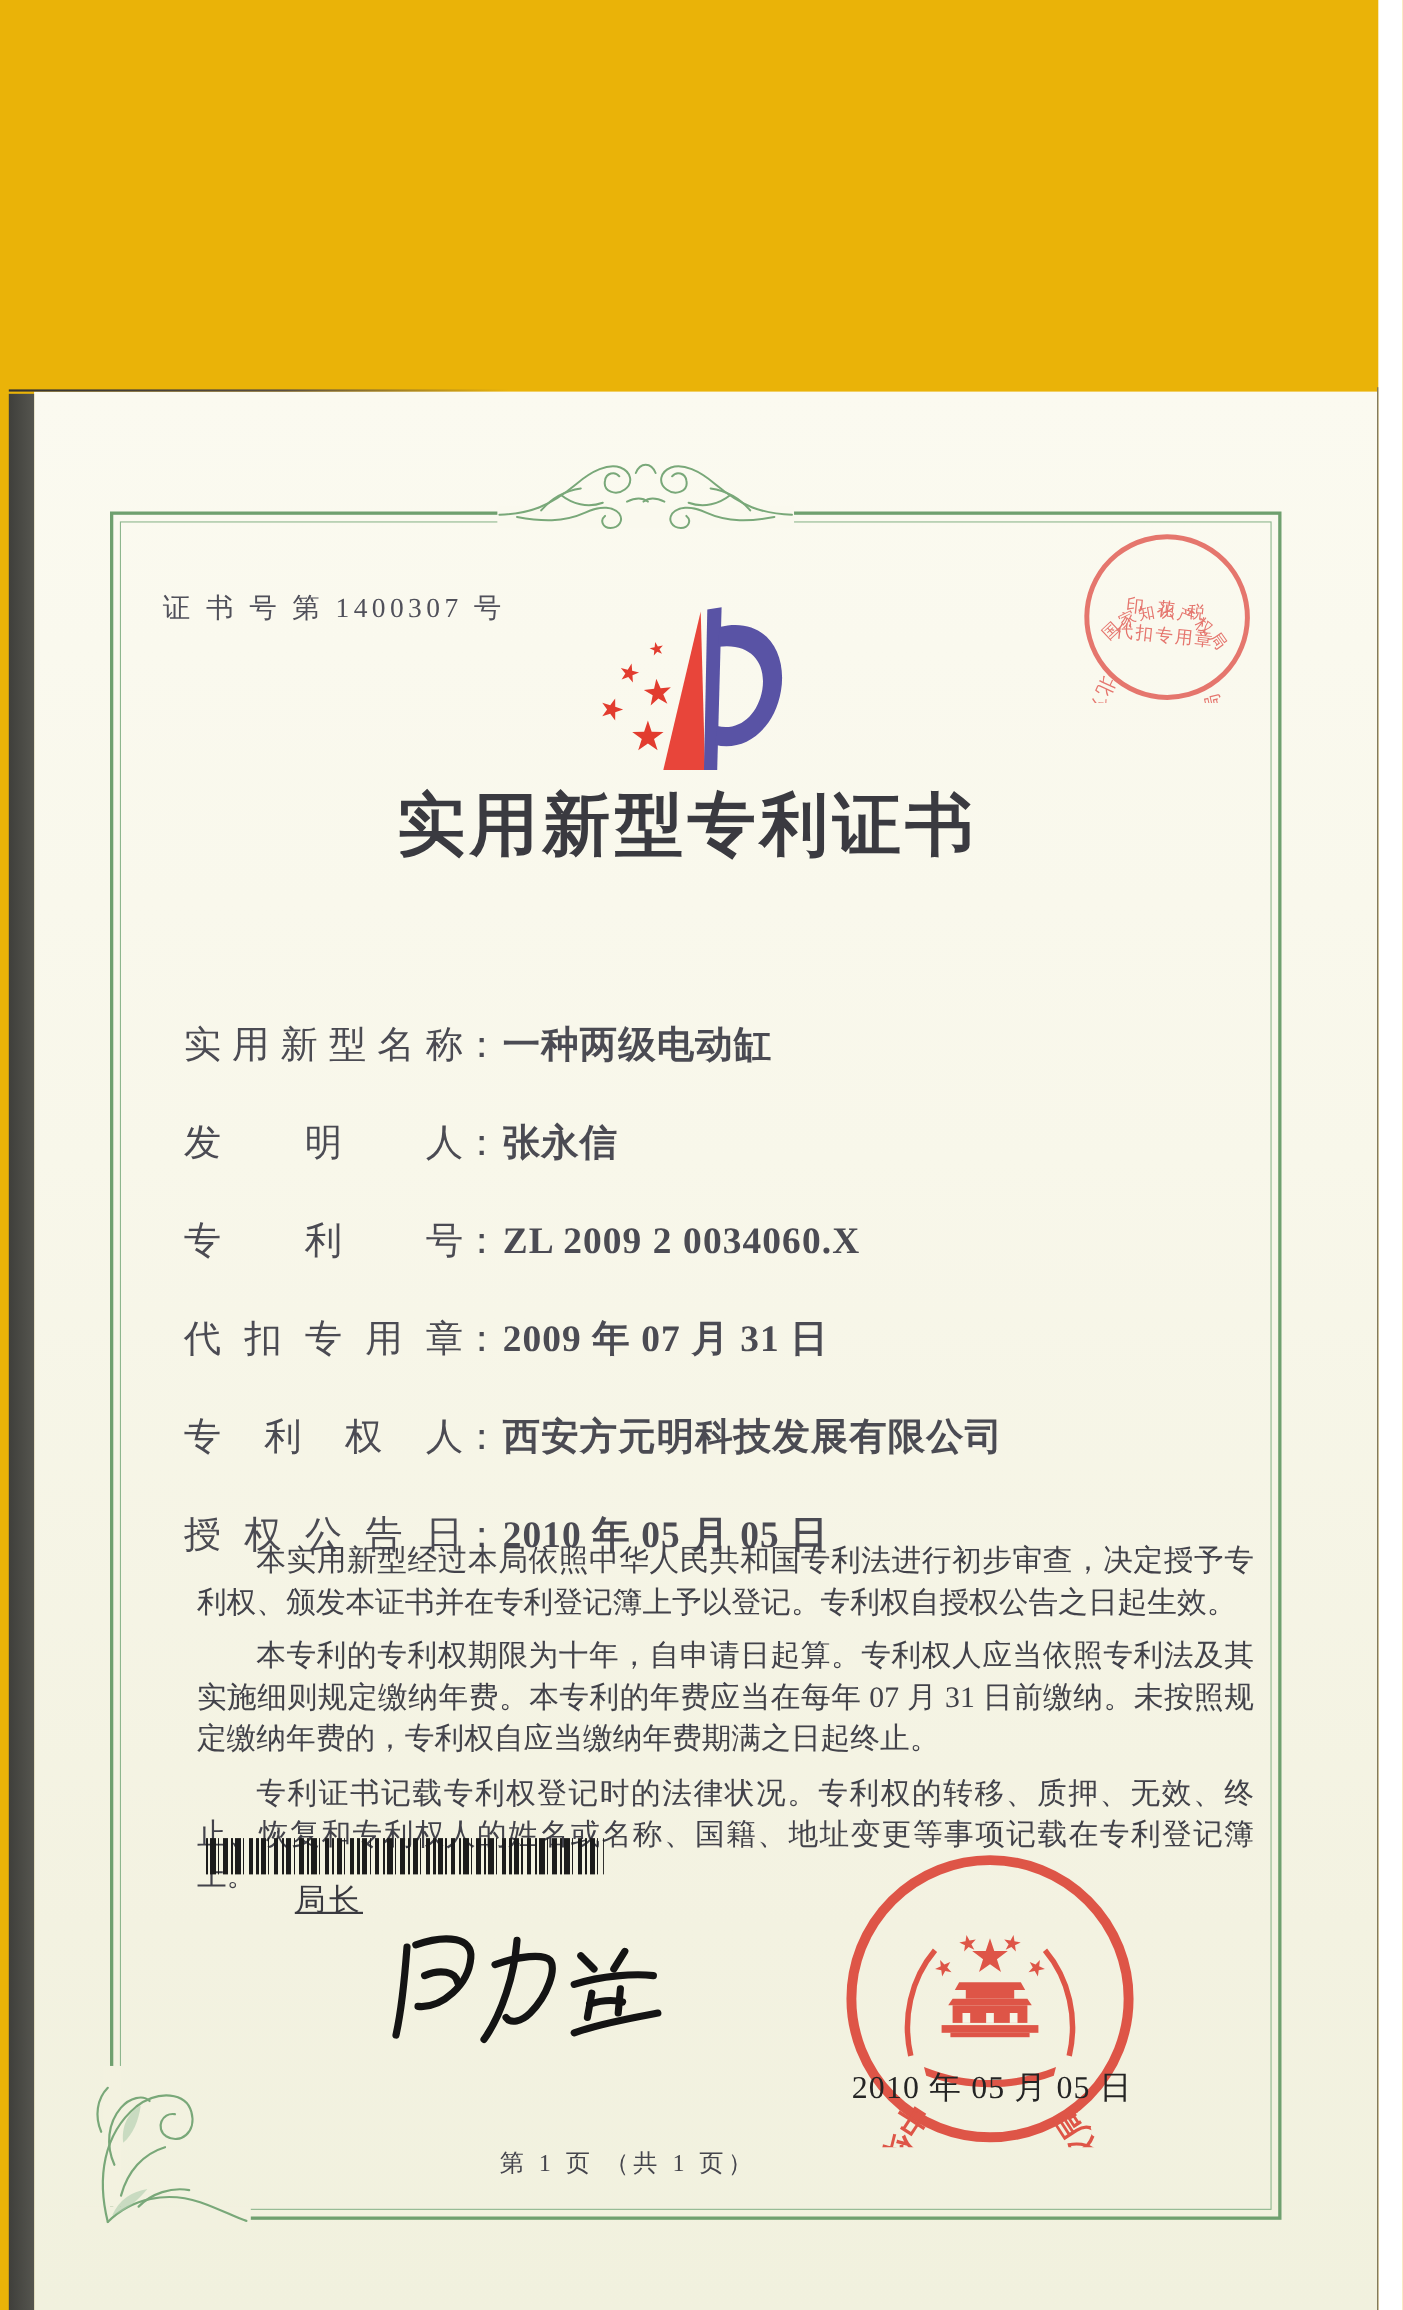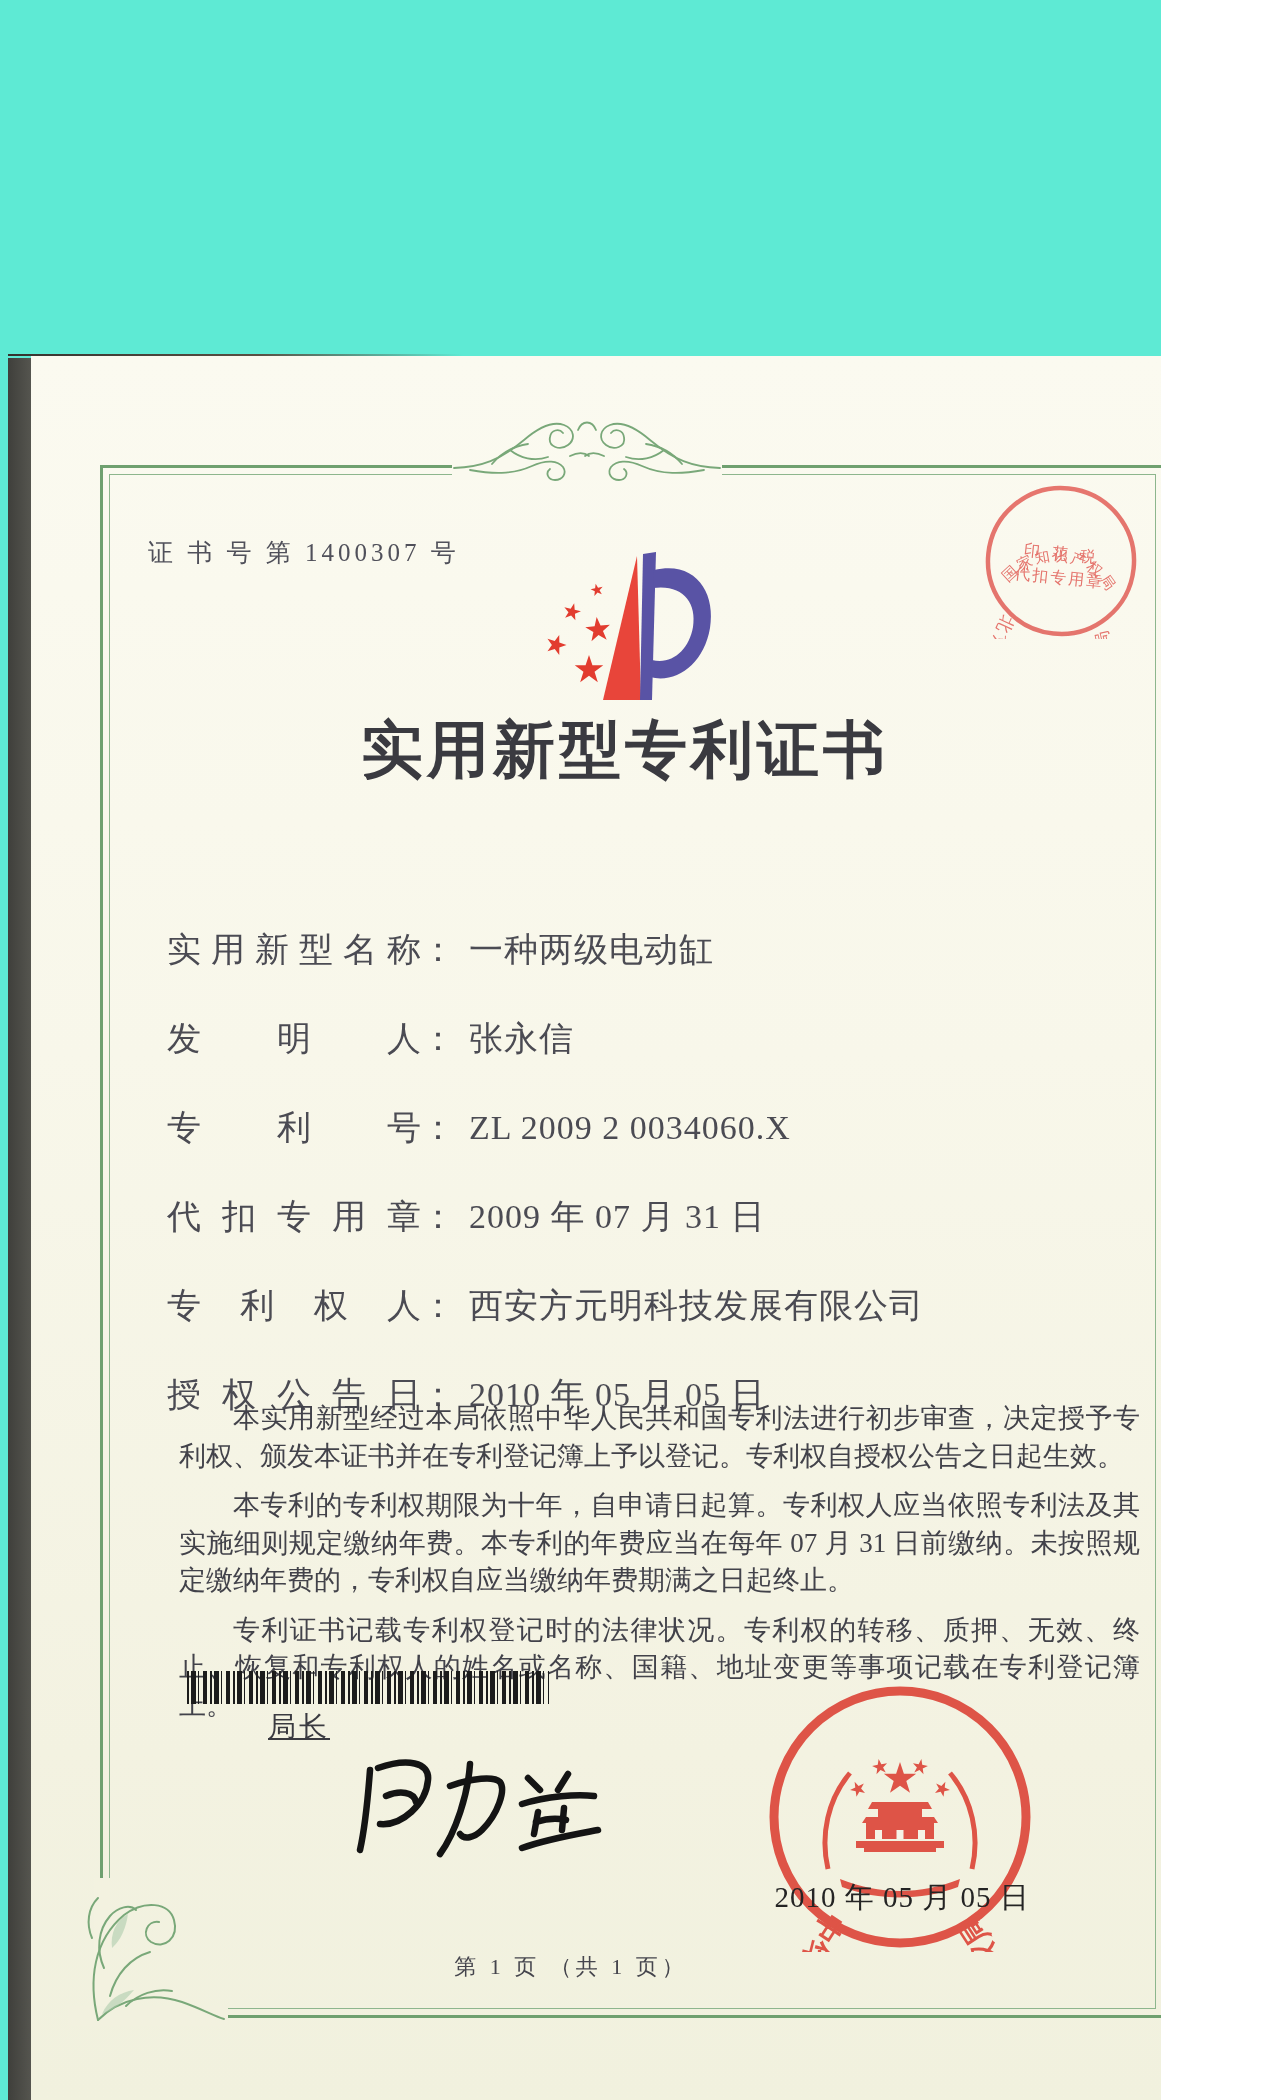--- a/index.html
+++ b/index.html
@@ -1,16 +1,16 @@
 <!DOCTYPE html>
 <html><head>
 <meta charset="utf-8">
 <style>
   html,body{margin:0;padding:0;background:#ffffff;}
-  #canvas{position:relative;width:1161px;height:2100px;background:#5eead4;overflow:hidden;
+  #canvas{position:relative;width:1253px;height:2100px;background:#eab308;overflow:hidden;
           font-family:"Liberation Serif","DejaVu Serif",serif;}
   
   .sheet{position:absolute;left:31px;top:356px;width:1221px;height:1744px;
          background:linear-gradient(180deg,#fbfaf0 0%,#f8f7ea 40%,#f3f2e1 80%,#f1f1de 100%);}
   .band-left{position:absolute;left:8px;top:358px;width:23px;height:1742px;
              background:linear-gradient(90deg,#3f3f3b,#55554f);}
   .band-right{position:absolute;left:1252px;top:352px;width:9px;height:1748px;
               background:linear-gradient(90deg,#6a6a66,#4e4e4a);}
   .edge-line{position:absolute;left:8px;top:354px;width:455px;height:2px;
              background:linear-gradient(90deg,#35332f 0%,#5a4f42 55%,rgba(120,95,70,0) 100%);}
@@ -18,21 +18,21 @@
   .frame-outer{position:absolute;left:100px;top:465px;width:1059px;height:1547px;
                border:3px solid #6fa06f;}
   .frame-inner{position:absolute;left:6px;top:6px;right:6px;bottom:6px;border:1px solid #8db68d;}
   
   .certno{position:absolute;left:148px;top:536px;font-size:25px;letter-spacing:4px;color:#50505a;}
   .title{position:absolute;left:345px;top:708px;width:560px;text-align:center;
          font-size:62px;font-weight:700;letter-spacing:4px;color:#3a3a40;}
   .field{position:absolute;left:167px;height:42px;font-size:34px;color:#4b4b53;white-space:nowrap;}
   .flabel{display:inline-block;width:254px;text-align:justify;text-align-last:justify;vertical-align:bottom;margin-top:48px;}
   .fcolon{display:inline-block;}
-  .fvalue{margin-left:14px;letter-spacing:1px;}
+  .fvalue{margin-left:2px;letter-spacing:1px;font-weight:bold;}
   .paras{position:absolute;left:167px;top:1388px;width:985px;font-size:27px;line-height:37.5px;
          color:#42424a;text-align:justify;}
   .paras p{margin:12px;text-indent:54px;}
   .barcode{position:absolute;left:187px;top:1671px;width:362px;height:33px;
            background:repeating-linear-gradient(90deg,#1c1c1c 0 2px,rgba(0,0,0,0) 2px 4px,
            #1c1c1c 4px 9px,rgba(0,0,0,0) 9px 11px,#1c1c1c 11px 12px,rgba(0,0,0,0) 12px 16px,
            #1c1c1c 16px 20px,rgba(0,0,0,0) 20px 23px);}
   .sig-title{position:absolute;left:268px;top:1708px;font-size:28px;letter-spacing:3px;color:#3a3a40;text-decoration:underline;}
   .sig-svg{position:absolute;left:352px;top:1752px;}
   .seal-svg{position:absolute;left:765px;top:1682px;z-index:5;}

